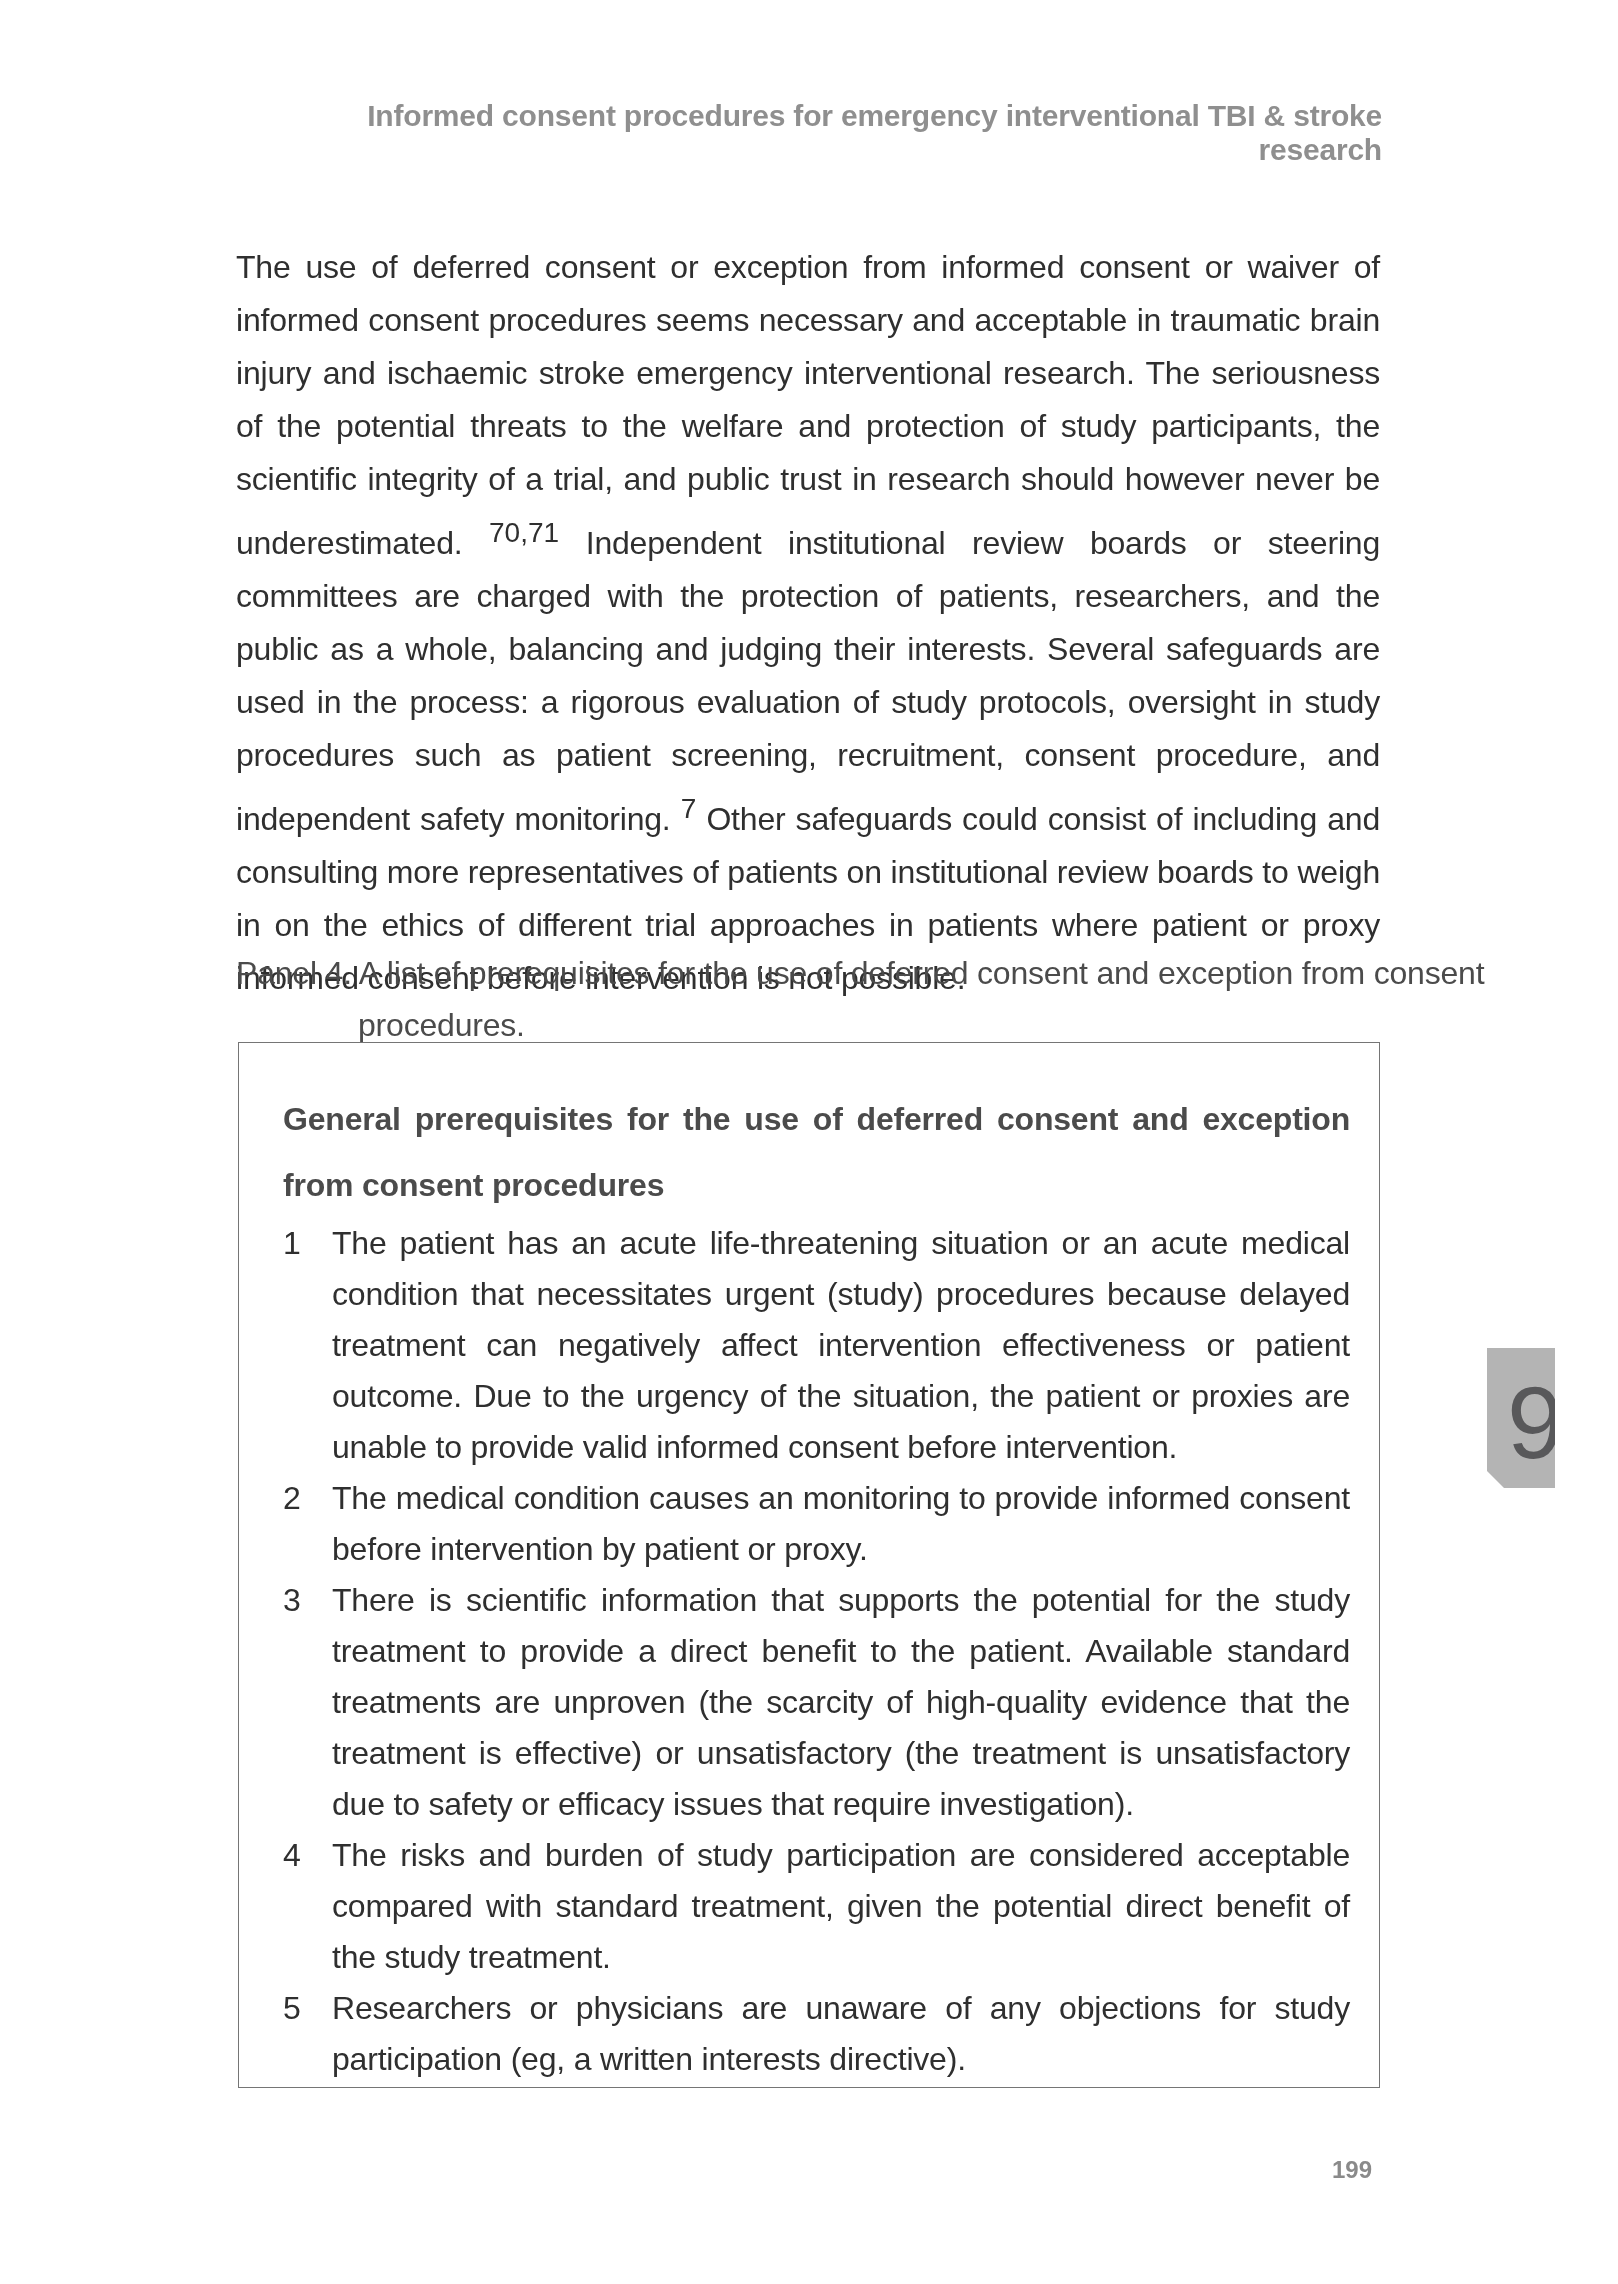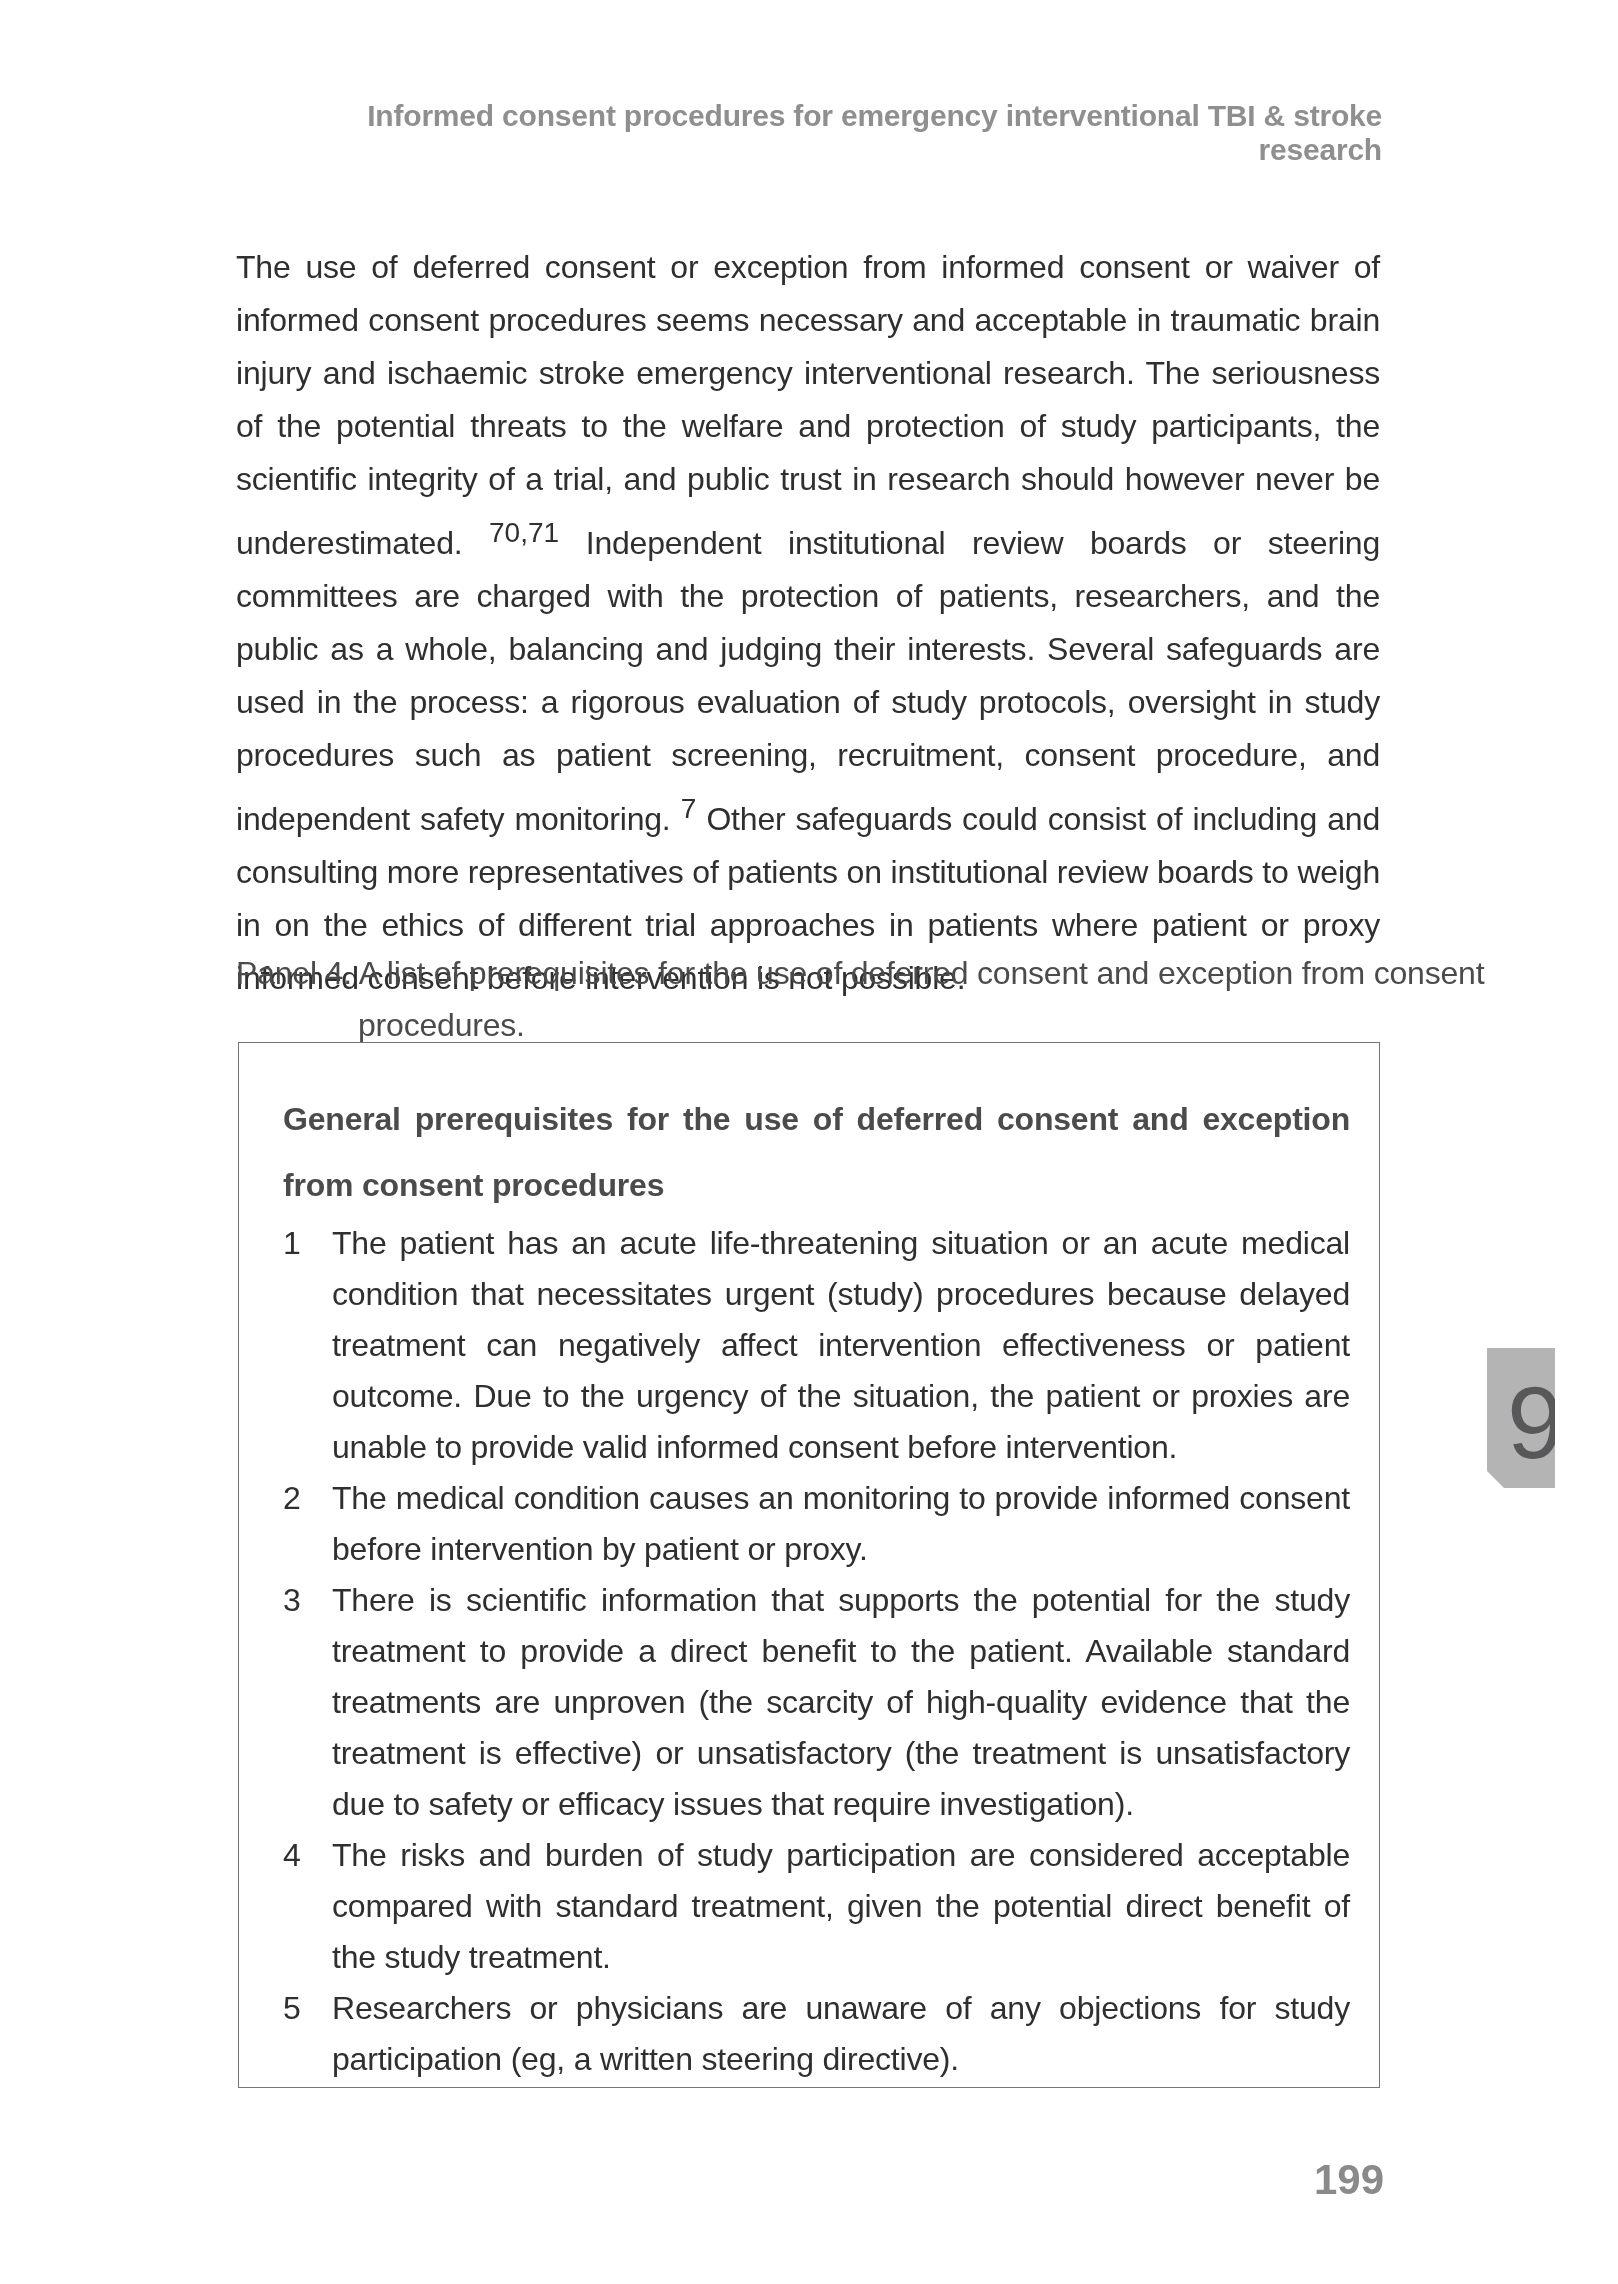--- a/index.html
+++ b/index.html
@@ -53,23 +53,23 @@
     background:#b4b4b4;
     clip-path:polygon(0 0,100% 0,100% 100%,17px 100%,0 calc(100% - 17px));
     display:flex;align-items:center;
     padding-left:20px;box-sizing:border-box;
   }
   .chapter-tab .digit{
     font-size:102px;color:#58585a;font-weight:400;
     transform:translateY(4.6px);
   }
   .page-num{
-    position:absolute;left:240px;top:2156px;width:1144px;
+    position:absolute;left:228px;top:2156px;width:1144px;
     text-align:right;
-    font-size:42px;font-weight:700;color:#8a8a8a;
+    font-size:24px;font-weight:700;color:#8a8a8a;
   }
 </style>
 </head>
 <body>
 
 <div class="page">
 
   <div class="runhead">Informed consent procedures for emergency interventional TBI &amp; stroke research</div>
 
   <div class="body-par"><span>The use of deferred consent or exception from informed consent or waiver of informed consent procedures seems necessary and acceptable in traumatic brain injury and ischaemic stroke emergency interventional research. The seriousness of the potential threats to the welfare and protection of study participants, the scientific integrity of a trial, and public trust in research should however never be underestimated. </span><span class="sup">70,71</span><span> Independent institutional review boards or steering committees are charged with the protection of patients, researchers, and the public as a whole, balancing and judging their interests. Several safeguards are used in the process: a rigorous evaluation of study protocols, oversight in study procedures such as patient screening, recruitment, consent procedure, and independent safety monitoring. </span><span class="sup">7</span><span> Other safeguards could consist of including and consulting more representatives of patients on institutional review boards to weigh in on the ethics of different trial approaches in patients where patient or proxy informed consent before intervention is not possible.</span></div>
@@ -96,21 +96,21 @@
     <span class="ptext">There is scientific information that supports the potential for the study treatment to provide a direct benefit to the patient. Available standard treatments are unproven (the scarcity of high-quality evidence that the treatment is effective) or unsatisfactory (the treatment is unsatisfactory due to safety or efficacy issues that require investigation).</span>
   </div>
 
   <div class="pitem">
     <span class="pnum">4</span>
     <span class="ptext">The risks and burden of study participation are considered acceptable compared with standard treatment, given the potential direct benefit of the study treatment.</span>
   </div>
 
   <div class="pitem">
     <span class="pnum">5</span>
-    <span class="ptext">Researchers or physicians are unaware of any objections for study participation (eg, a written steering directive).</span>
+    <span class="ptext">Researchers or physicians are unaware of any objections for study participation (eg, a written interests directive).</span>
   </div>
 </div>
   </div>
 
   <div class="chapter-tab">
     <span class="digit">9</span>
   </div>
 
   <div class="page-num">199</div>
 

